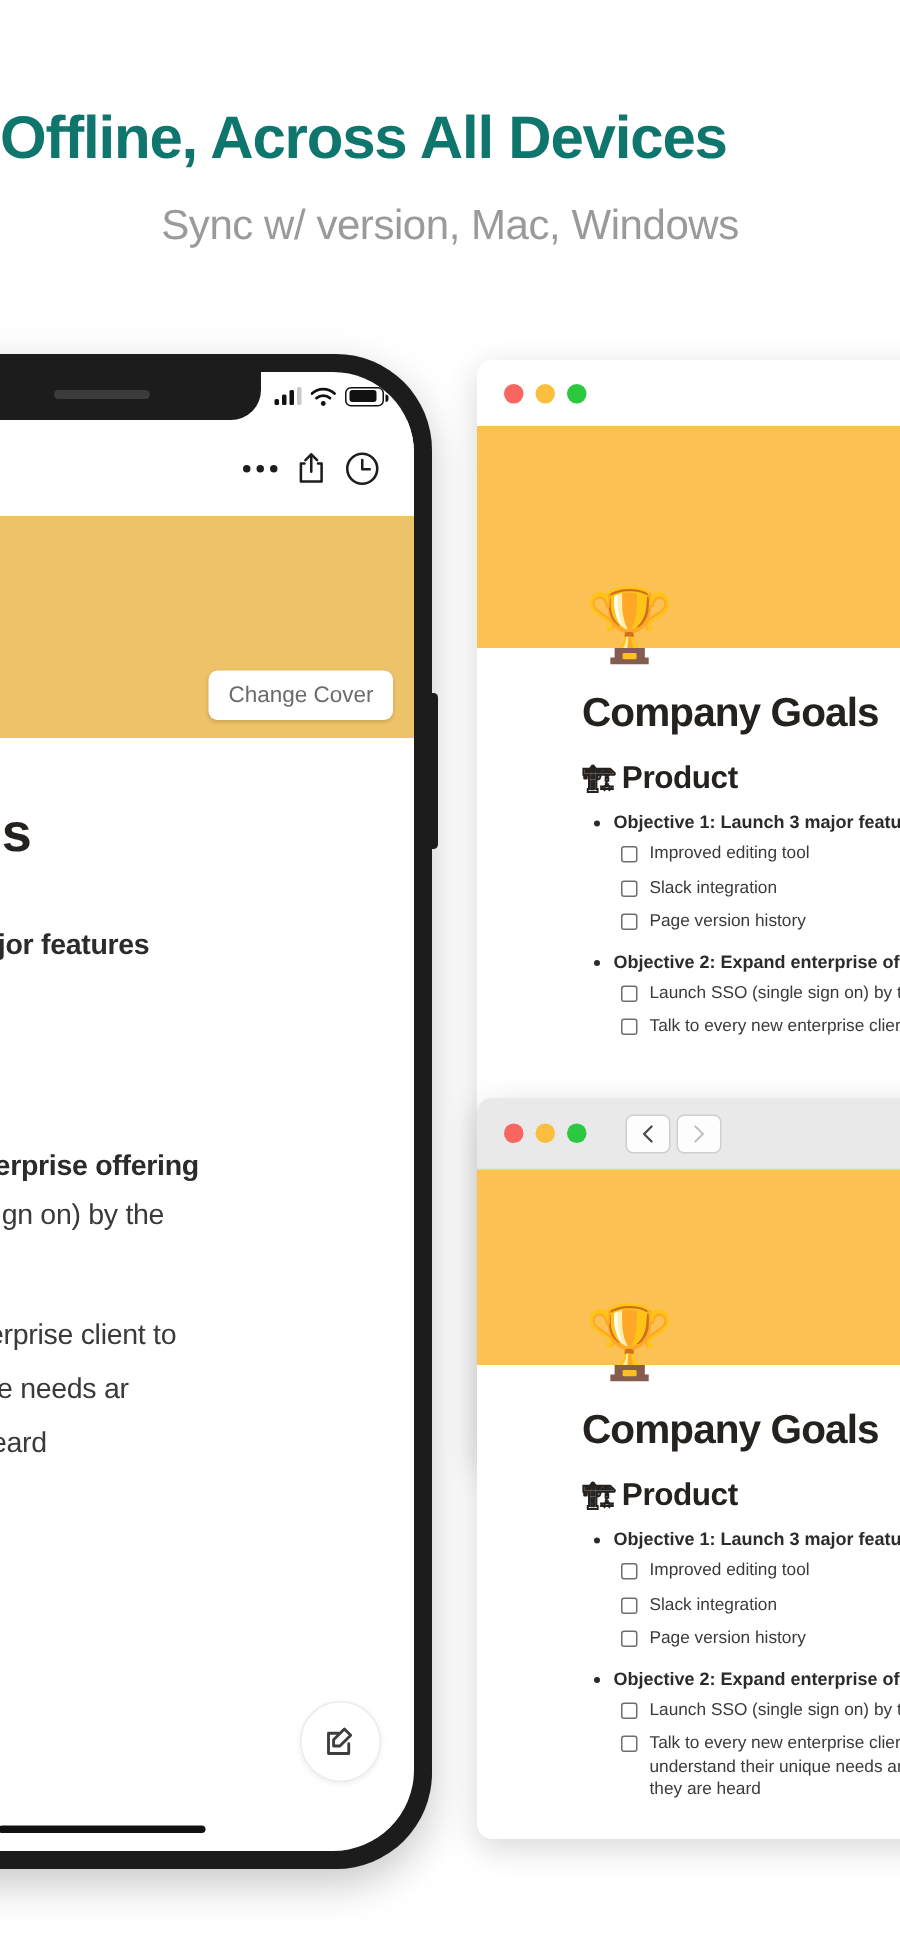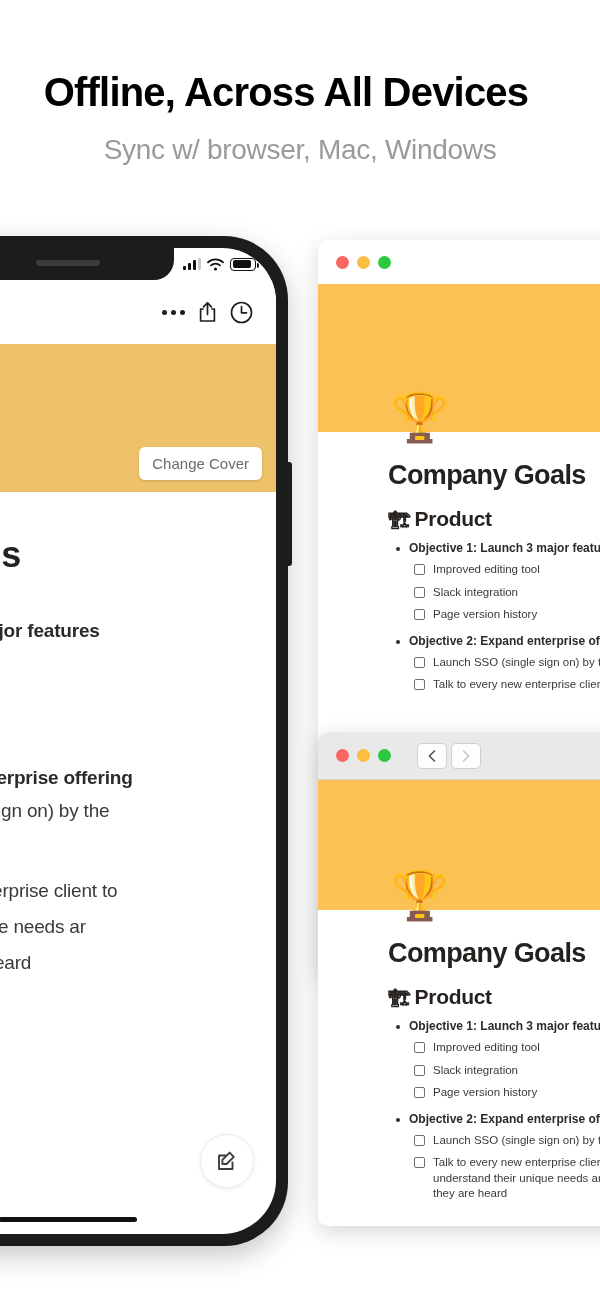--- a/index.html
+++ b/index.html
@@ -7,23 +7,22 @@
     width: 600px; height: 1299px;
     background: #ffffff;
     font-family: "Liberation Sans", sans-serif;
     overflow: hidden;
   }
   #stage { position: relative; width: 600px; height: 1299px; overflow: hidden; background:#fff; }
 
   
   .hero-title {
     position: absolute; top: 70px; left: 0; width: 572px;
-    text-align: center;
     font-size: 40px; font-weight: bold; letter-spacing: -0.8px;
-    color: #000000;
+    color: #0f766e;
   }
   .hero-sub {
     position: absolute; top: 134px; left: 0; width: 600px;
     text-align: center;
     font-size: 28px; font-weight: normal; letter-spacing: -0.3px;
     color: #9a9a9a;
   }
 
   
   #phone {
@@ -197,21 +196,21 @@
   }
   .nowrap { white-space: nowrap; }
   .grp-gap { height: 4px; }
 </style>
 </head>
 <body>
 
 <div id="stage">
 
   <div class="hero-title">Offline, Across All Devices</div>
-  <div class="hero-sub">Sync w/ browser, Mac, Windows</div>
+  <div class="hero-sub">Sync w/ version, Mac, Windows</div>
 
   <div class="mac" id="mac-back">
     <div class="mac-bar">
       <span class="tl red"></span>
       <span class="tl yellow"></span>
       <span class="tl green"></span>
     </div>
     <div class="mac-cover"></div>
     <div class="mac-emoji">🏆</div>
     <div class="mac-content">

